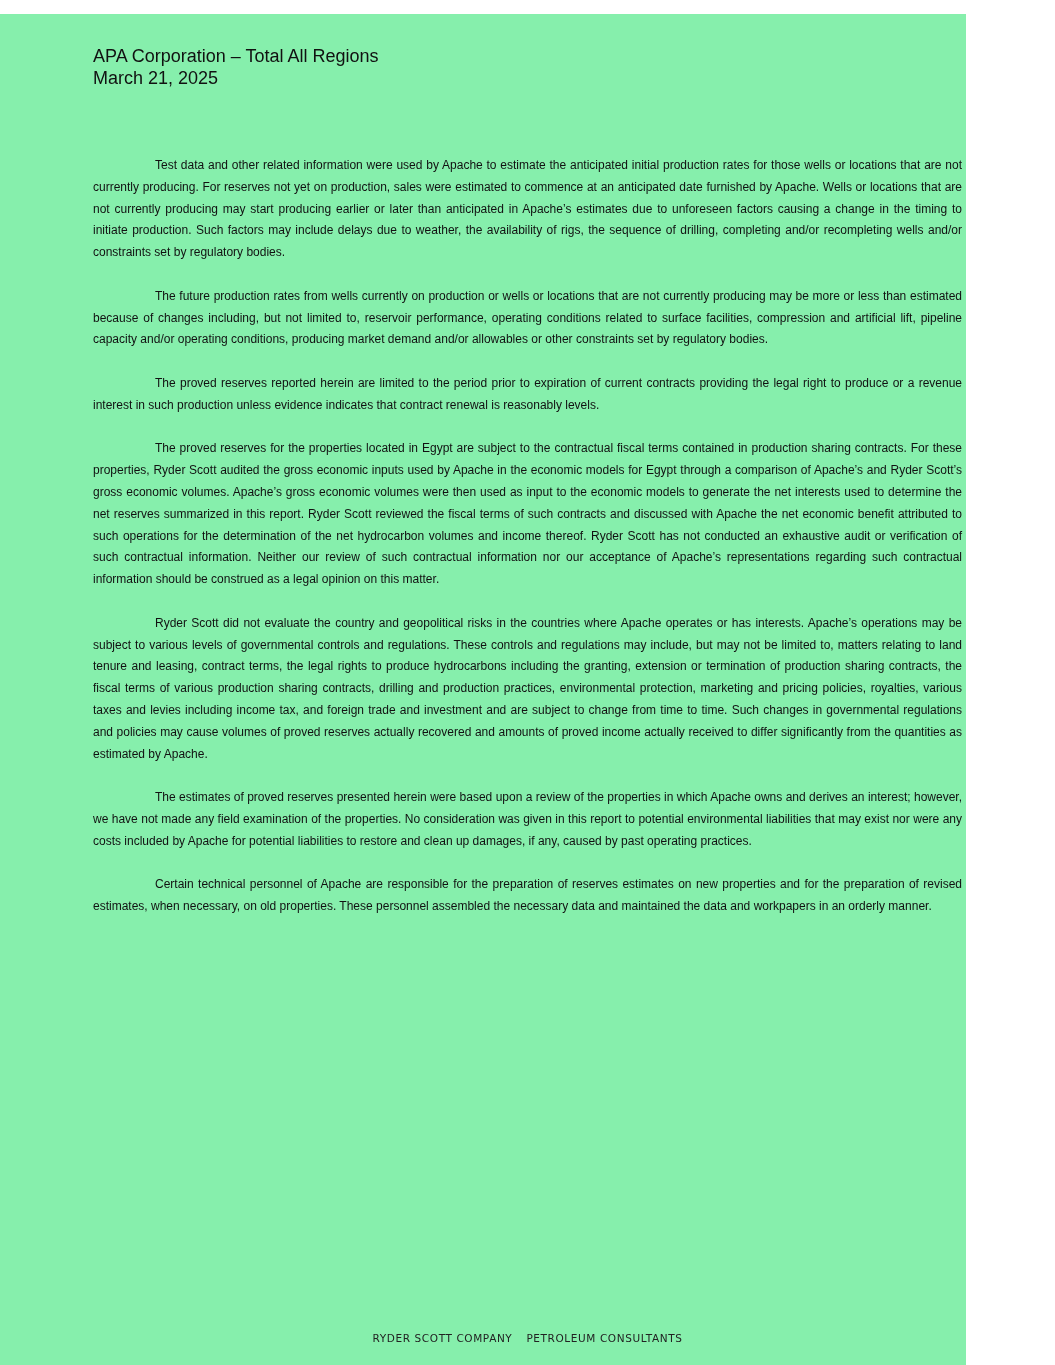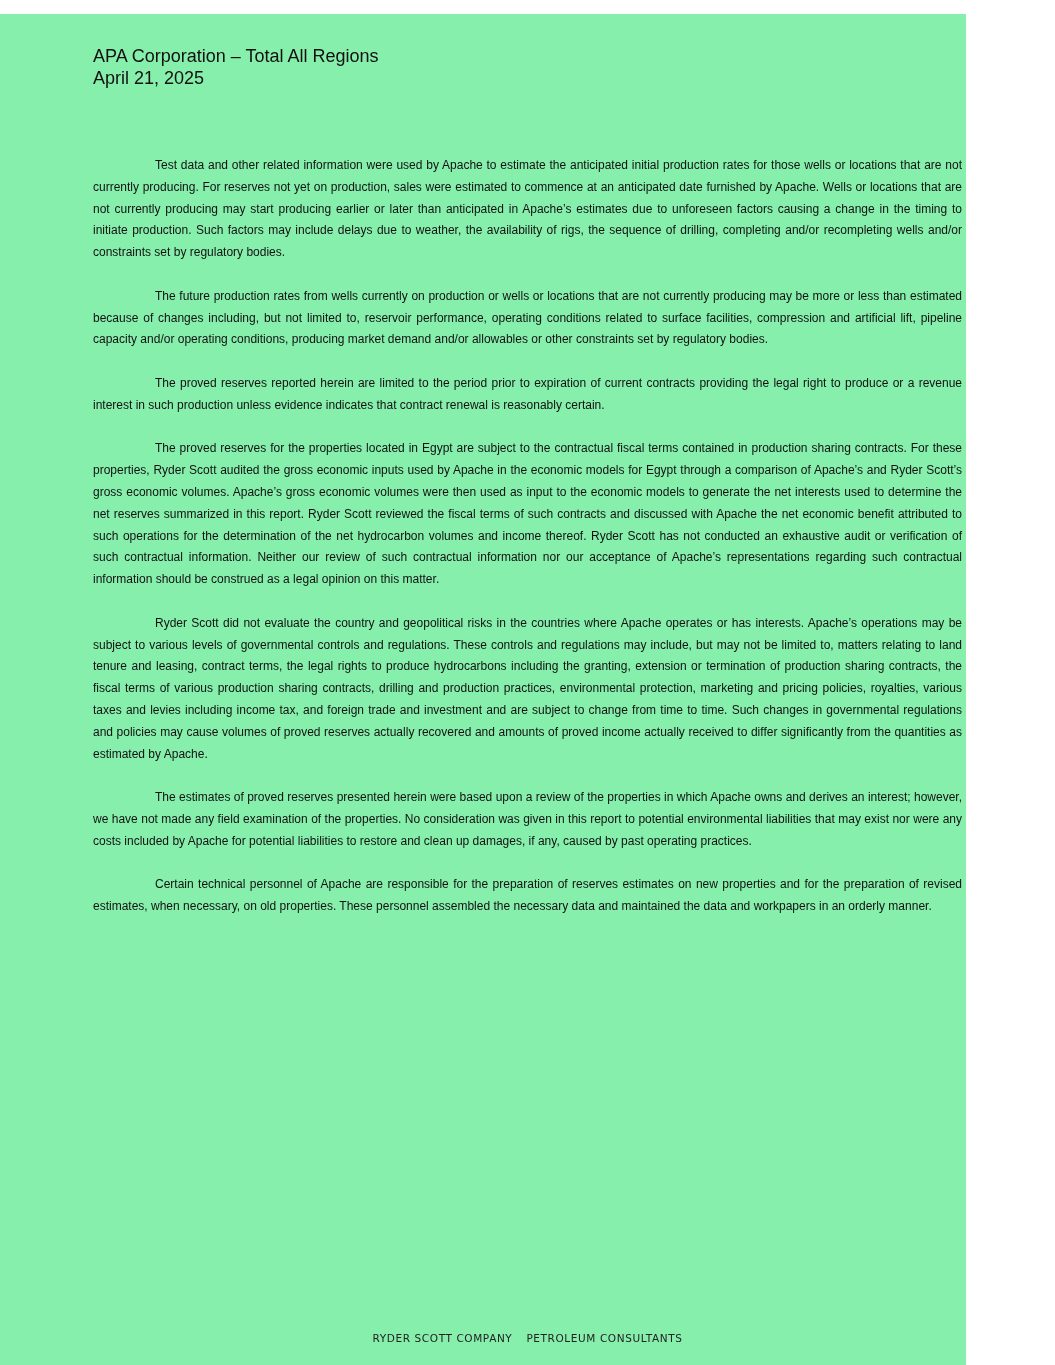--- a/index.html
+++ b/index.html
@@ -29,27 +29,27 @@
     color: #222; font-family: "DejaVu Sans", sans-serif;
   }
   .footer span + span { margin-left: 14px; }
 </style>
 </head>
 <body>
 
 <div class="page">
   <div class="header">
     <div>APA Corporation – Total All Regions</div>
-    <div>April 21, 2025</div>
+    <div>March 21, 2025</div>
   </div>
 
   <div class="body">
     <p>Test data and other related information were used by Apache to estimate the anticipated initial production rates for those wells or locations that are not currently producing.  For reserves not yet on production, sales were estimated to commence at an anticipated date furnished by Apache.  Wells or locations that are not currently producing may start producing earlier or later than anticipated in Apache’s estimates due to unforeseen factors causing a change in the timing to initiate production.  Such factors may include delays due to weather, the availability of rigs, the sequence of drilling, completing and/or recompleting wells and/or constraints set by regulatory bodies.</p>
     <p>The future production rates from wells currently on production or wells or locations that are not currently producing may be more or less than estimated because of changes including, but not limited to, reservoir performance, operating conditions related to surface facilities, compression and artificial lift, pipeline capacity and/or operating conditions, producing market demand and/or allowables or other constraints set by regulatory bodies.</p>
-    <p>The proved reserves reported herein are limited to the period prior to expiration of current contracts providing the legal right to produce or a revenue interest in such production unless evidence indicates that contract renewal is reasonably certain.</p>
+    <p>The proved reserves reported herein are limited to the period prior to expiration of current contracts providing the legal right to produce or a revenue interest in such production unless evidence indicates that contract renewal is reasonably levels.</p>
     <p>The proved reserves for the properties located in Egypt are subject to the contractual fiscal terms contained in production sharing contracts.  For these properties, Ryder Scott audited the gross economic inputs used by Apache in the economic models for Egypt through a comparison of Apache’s and Ryder Scott’s gross economic volumes.  Apache’s gross economic volumes were then used as input to the economic models to generate the net interests used to determine the net reserves summarized in this report.  Ryder Scott reviewed the fiscal terms of such contracts and discussed with Apache the net economic benefit attributed to such operations for the determination of the net hydrocarbon volumes and income thereof.  Ryder Scott has not conducted an exhaustive audit or verification of such contractual information.  Neither our review of such contractual information nor our acceptance of Apache’s representations regarding such contractual information should be construed as a legal opinion on this matter.</p>
     <p>Ryder Scott did not evaluate the country and geopolitical risks in the countries where Apache operates or has interests.  Apache’s operations may be subject to various levels of governmental controls and regulations.  These controls and regulations may include, but may not be limited to, matters relating to land tenure and leasing, contract terms, the legal rights to produce hydrocarbons including the granting, extension or termination of production sharing contracts, the fiscal terms of various production sharing contracts, drilling and production practices, environmental protection, marketing and pricing policies, royalties, various taxes and levies including income tax, and foreign trade and investment and are subject to change from time to time.  Such changes in governmental regulations and policies may cause volumes of proved reserves actually recovered and amounts of proved income actually received to differ significantly from the quantities as estimated by Apache.</p>
     <p>The estimates of proved reserves presented herein were based upon a review of the properties in which Apache owns and derives an interest; however, we have not made any field examination of the properties.  No consideration was given in this report to potential environmental liabilities that may exist nor were any costs included by Apache for potential liabilities to restore and clean up damages, if any, caused by past operating practices.</p>
     <p>Certain technical personnel of Apache are responsible for the preparation of reserves estimates on new properties and for the preparation of revised estimates, when necessary, on old properties.  These personnel assembled the necessary data and maintained the data and workpapers in an orderly manner.</p>
   </div>
 
   <div class="footer">
     <span>RYDER SCOTT COMPANY</span><span>PETROLEUM CONSULTANTS</span>
   </div>
 </div>

